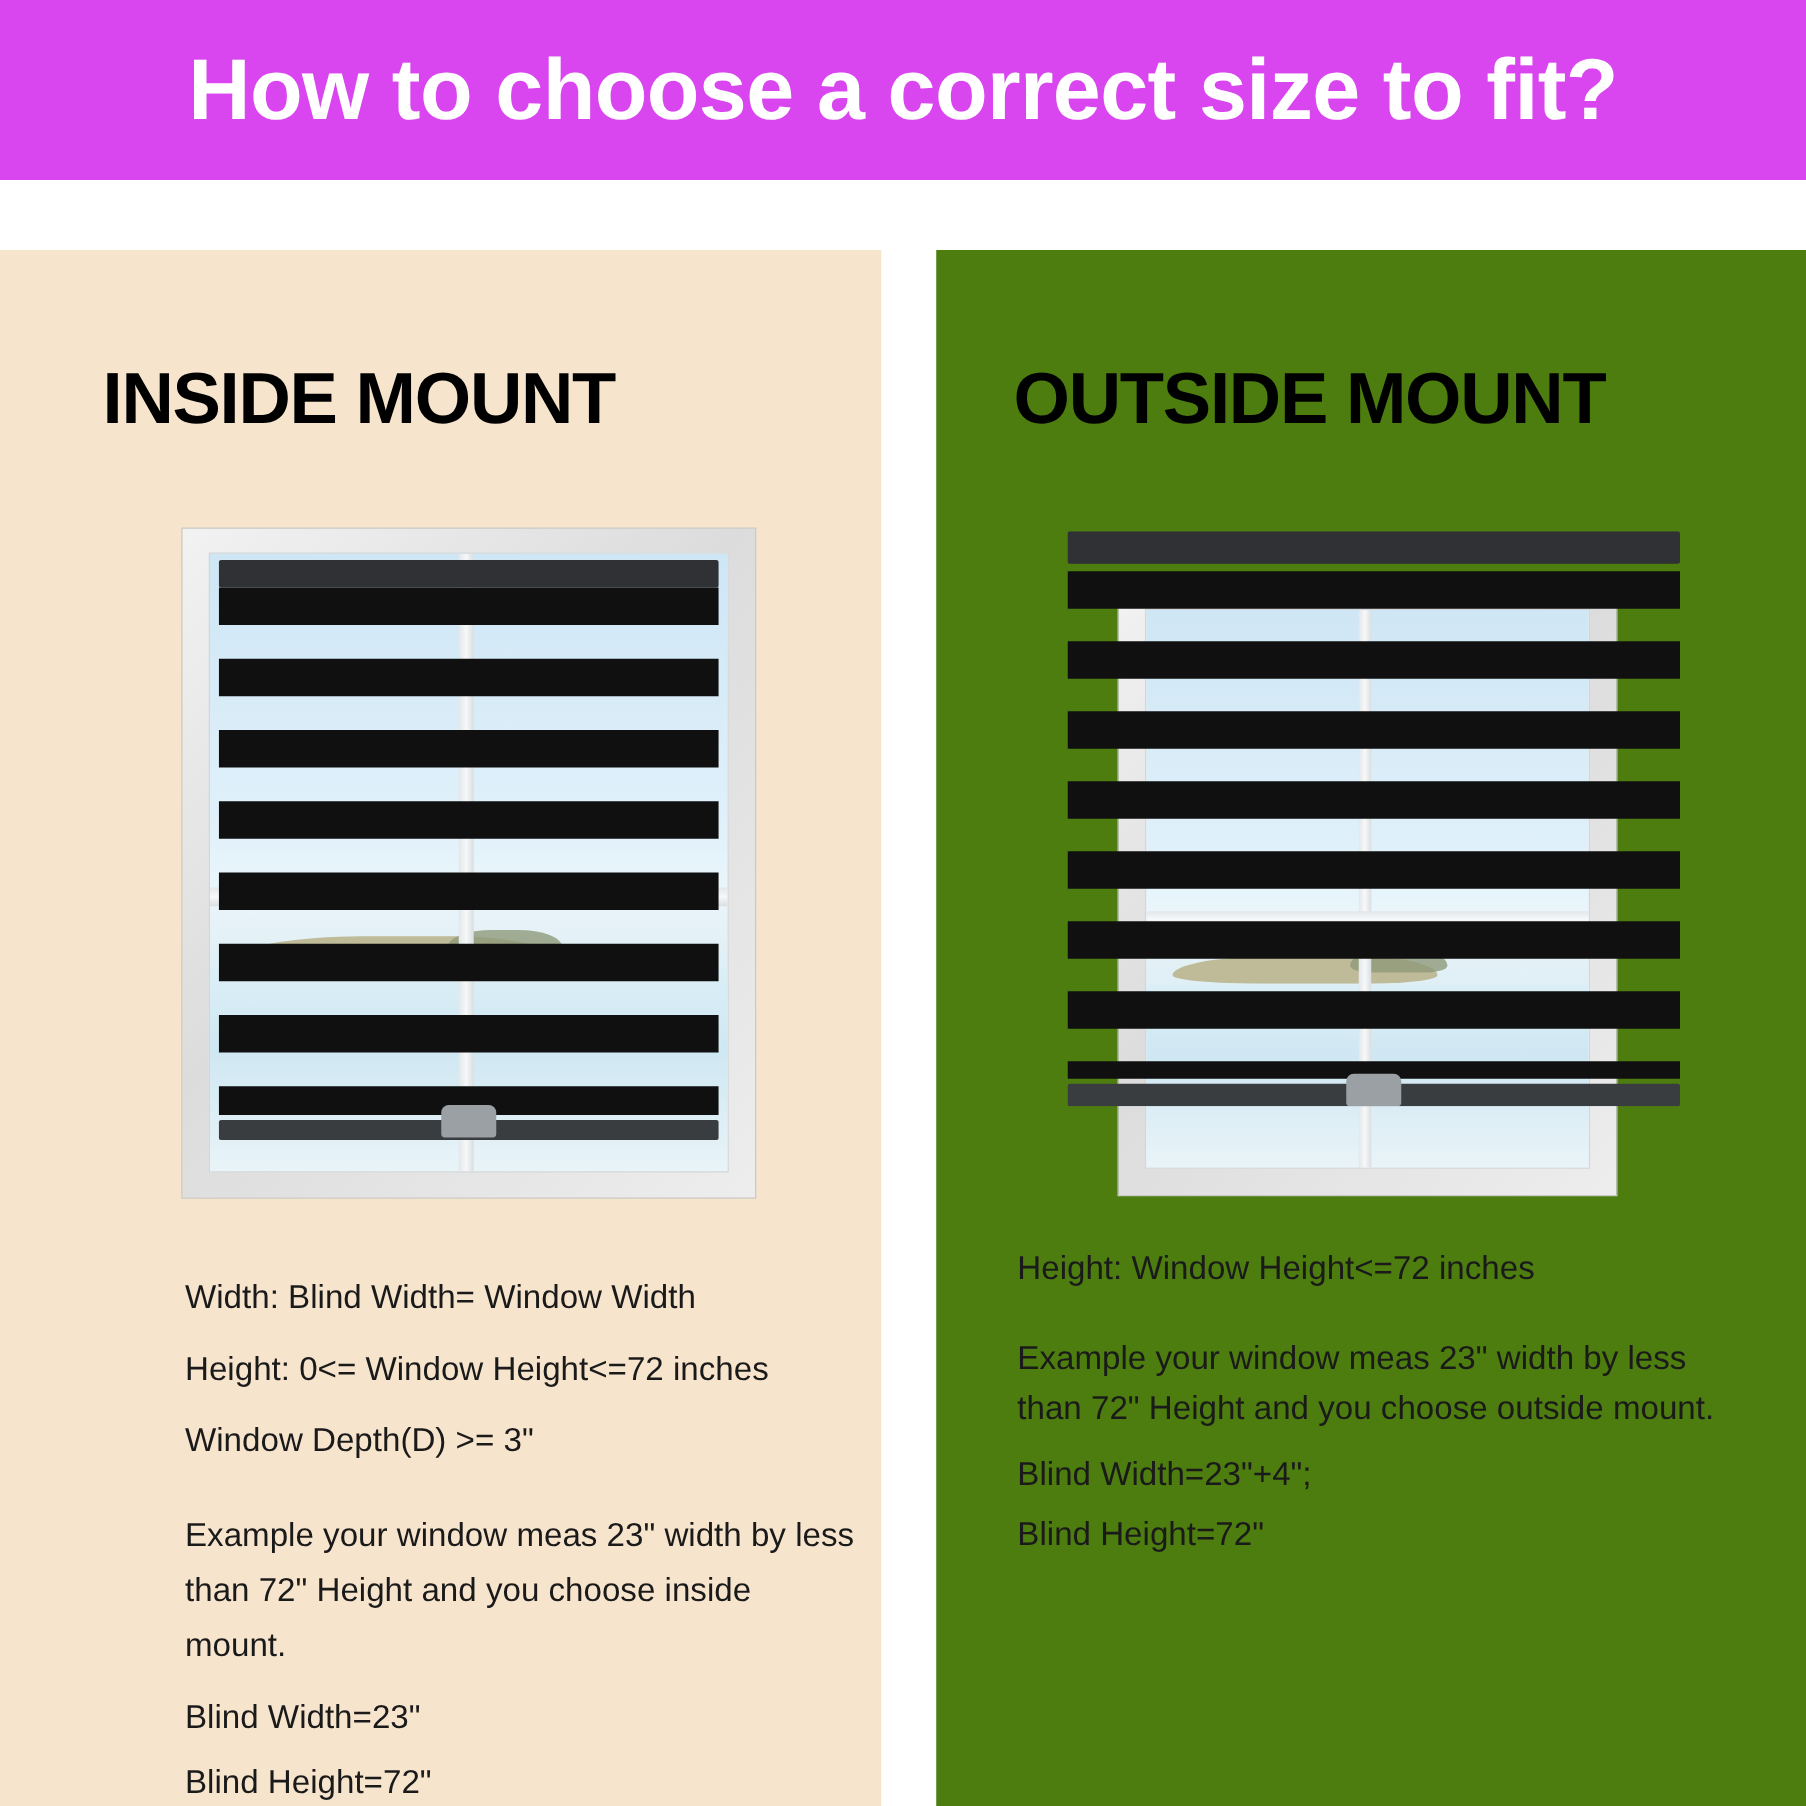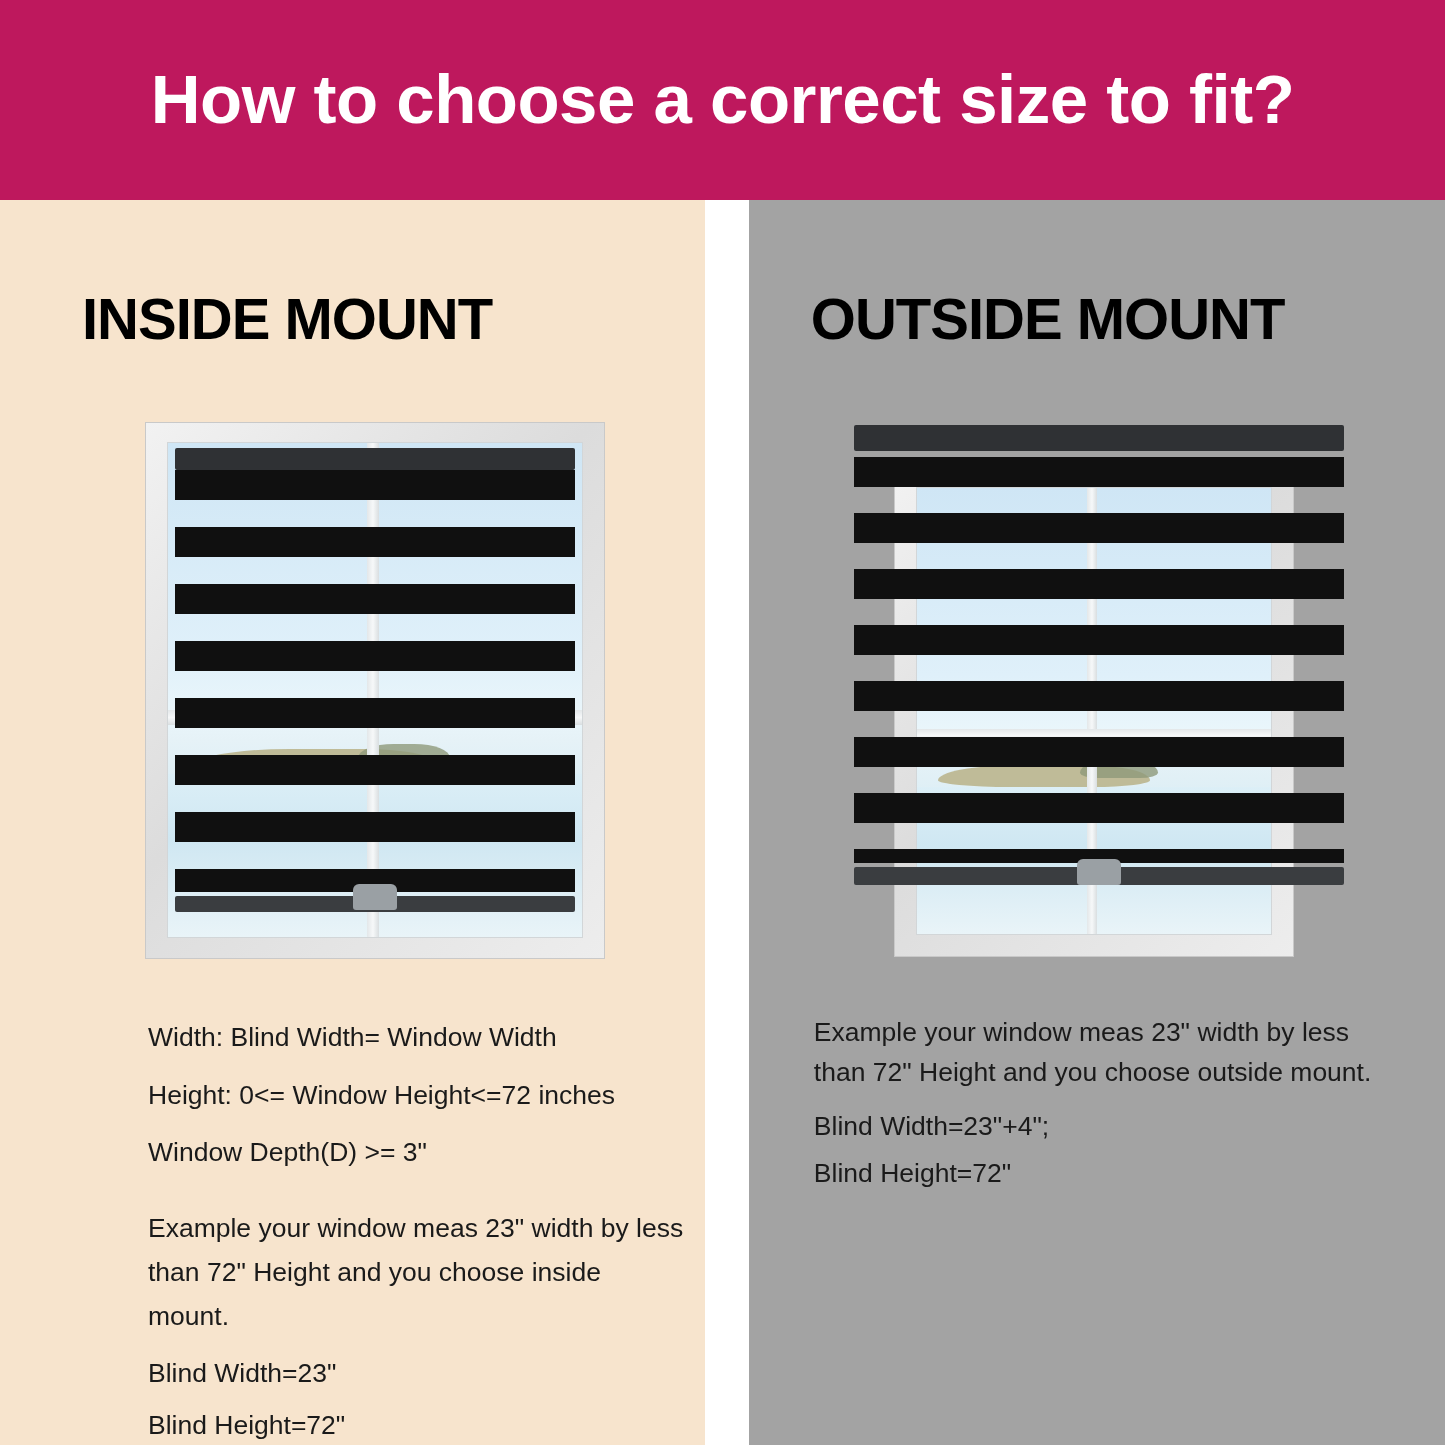--- a/index.html
+++ b/index.html
@@ -19,22 +19,22 @@
     height: 1445px;
     box-sizing: border-box;
   }
 
   
   .header {
     position: absolute;
     left: 0;
     top: 0;
     width: 1445px;
-    height: 200px;
-    background: #be185d;
+    height: 144px;
+    background: #d946ef;
     display: flex;
     align-items: center;
     justify-content: center;
   }
   .header-title {
     color: #ffffff;
     font-size: 69px;
     font-weight: bold;
     letter-spacing: -0.5px;
     text-align: center;
@@ -55,21 +55,21 @@
     position: relative;
     height: 100%;
     box-sizing: border-box;
   }
   .panel-left {
     width: 727px;
     background: #f7e4cd;
   }
   .panel-right {
     width: 718px;
-    background: #a3a3a3;
+    background: #4d7c0f;
   }
   .panel-title {
     position: absolute;
     top: 85px;
     font-size: 58px;
     font-weight: bold;
     color: #000000;
     letter-spacing: -1px;
     white-space: nowrap;
   }
@@ -313,20 +313,21 @@
             <div class="stripe" style="top:286px; height:30px;"></div>
             <div class="stripe" style="top:342px; height:30px;"></div>
             <div class="stripe" style="top:398px; height:14px;"></div>
           </div>
           <div class="blind-bottomrail" style="height:18px;"></div>
           <div class="blind-handle" style="bottom:0px;"></div>
         </div>
       </div>
 
       <div class="specs specs-outside">
+        <p>Height: Window Height&lt;=72 inches</p>
         <div class="gap"></div>
         <p>Example your window meas 23" width by less than 72" Height and you choose outside mount.</p>
         <p style="margin-bottom:8px;">Blind Width=23"+4";</p>
         <p style="margin-bottom:0;">Blind Height=72"</p>
       </div>
     </div>
 
   </div>
 </div>
 

